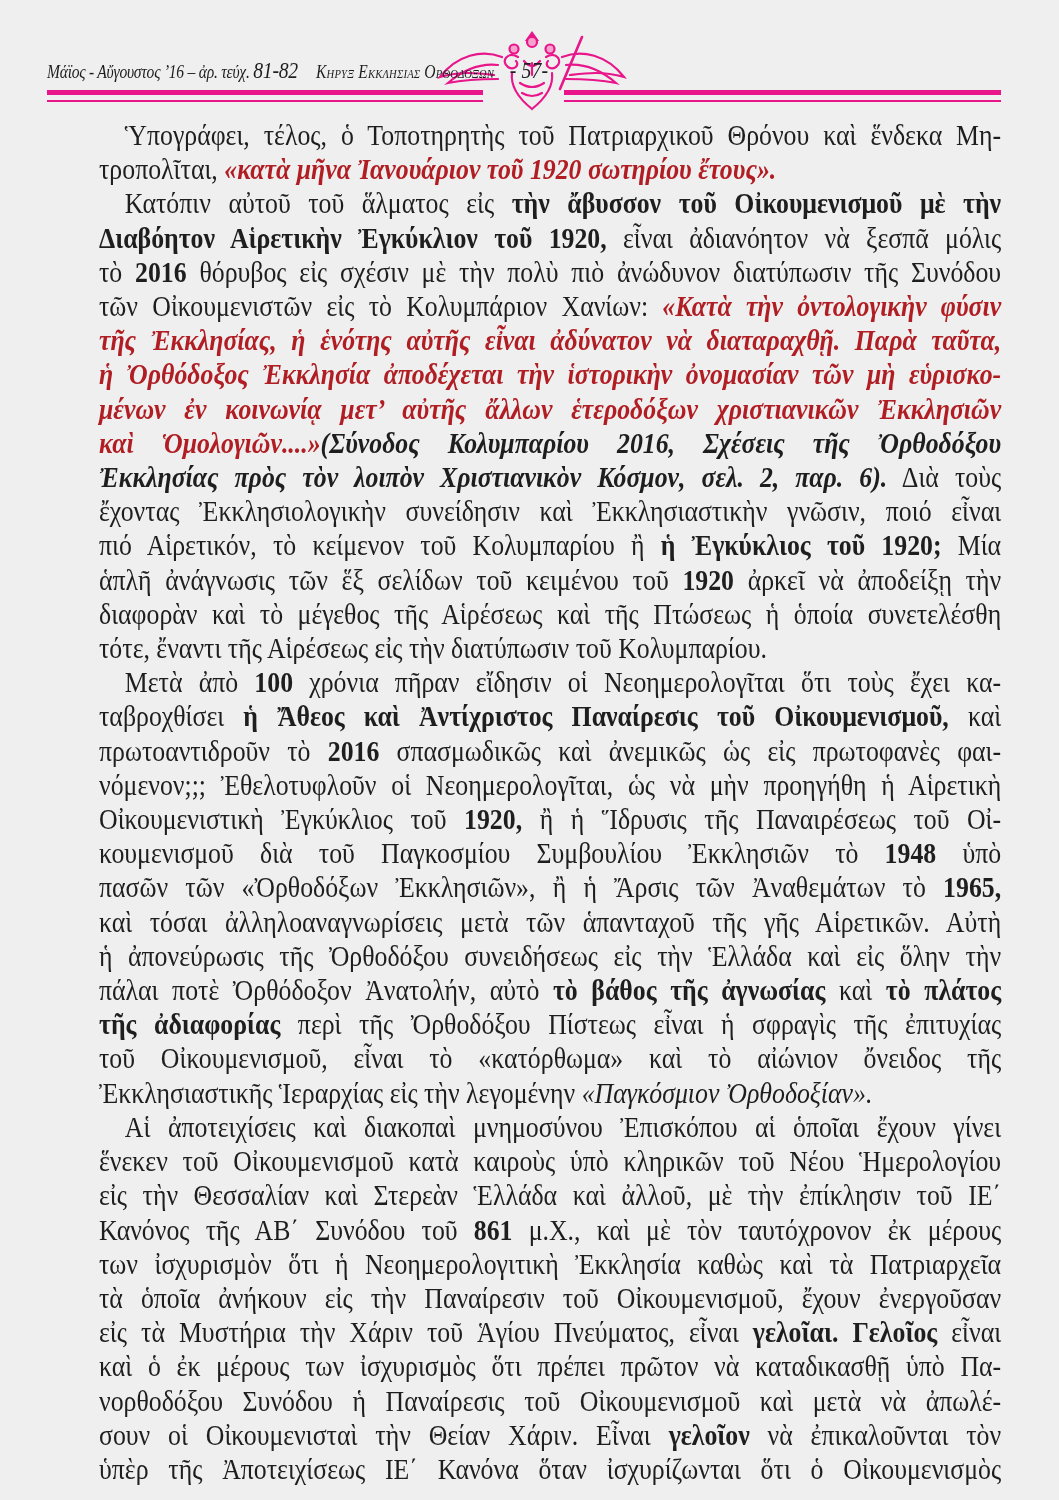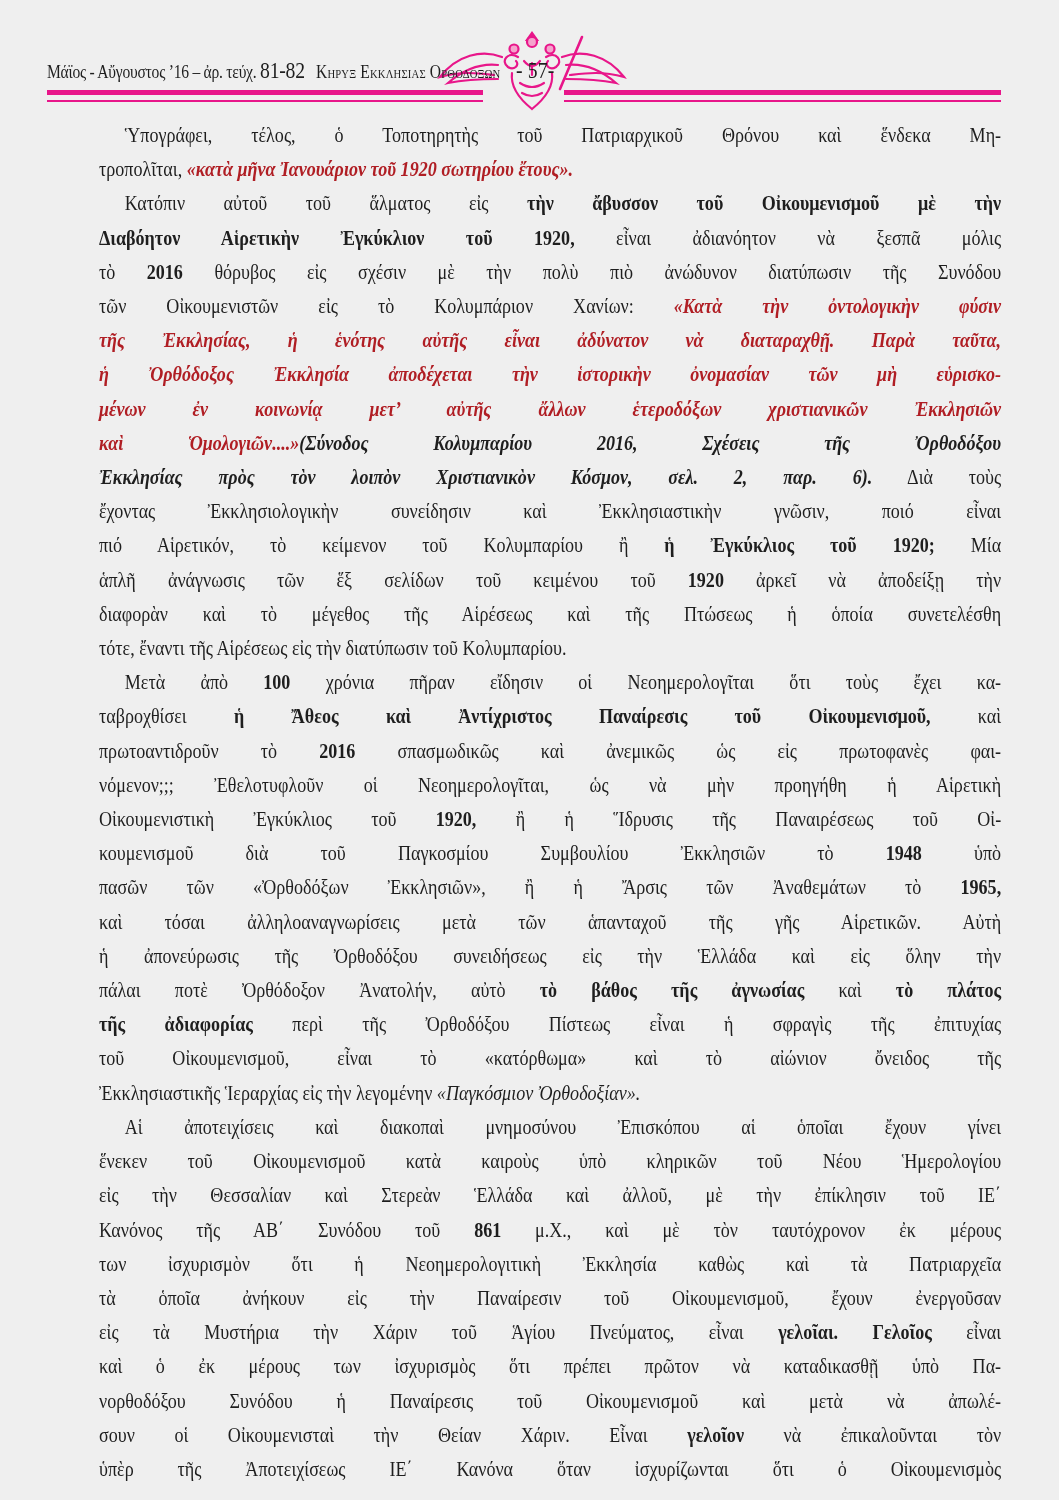--- a/index.html
+++ b/index.html
@@ -1,39 +1,39 @@
 <!DOCTYPE html>
 <html><head>
 <meta charset="utf-8">
 <style>
   html, body { margin: 0; padding: 0; }
   body {
     width: 1059px; height: 1500px; background: #efefef;
     font-family: "Liberation Serif", "DejaVu Serif", serif;
     color: #1e1e1e; position: relative; overflow: hidden;
   }
-  .header { position: absolute; top: 0; left: 0; width: 1059px; height: 110px; }
+  .header { position: absolute; top: 0; left: 0; width: 1059px; height: 110px; font-style: italic; }
   .hdr-left {
     position: absolute; left: 47px; top: 57px; font-size: 19px;
     letter-spacing: -0.3px; transform: scaleX(0.82); transform-origin: left top;
     white-space: nowrap;
   }
   .hdr-left .num { font-size: 24px; }
   .hdr-right {
     position: absolute; left: 316px; top: 57px; font-size: 19px;
     transform: scaleX(0.82); transform-origin: left top; white-space: nowrap;
     font-variant: small-caps; letter-spacing: 0.2px;
   }
   .hdr-right .page { font-size: 24px; font-variant: normal; margin-left: 14px; }
   .rule { position: absolute; background: #e8168a; }
   .emblem { position: absolute; left: 432px; top: 27px; width: 200px; height: 85px; }
 
   .content {
     position: absolute; left: 99px; top: 118px; width: 902px;
-    font-size: 21px; line-height: 34.2px; text-align: justify;
+    font-size: 30px; line-height: 34.2px; text-align: justify;
   }
   .content .line { display: block; text-align: justify; text-align-last: justify; white-space: nowrap; }
   .content .line.last { text-align-last: left; }
   .content .line.indent { padding-left: 30px; }
   .txt { transform: scaleX(0.86); transform-origin: left top; width: 1049px; }
   .red { color: #b01e24; font-weight: bold; font-style: italic; }
   .bi { font-weight: bold; font-style: italic; }
 </style>
 </head>
 <body>

